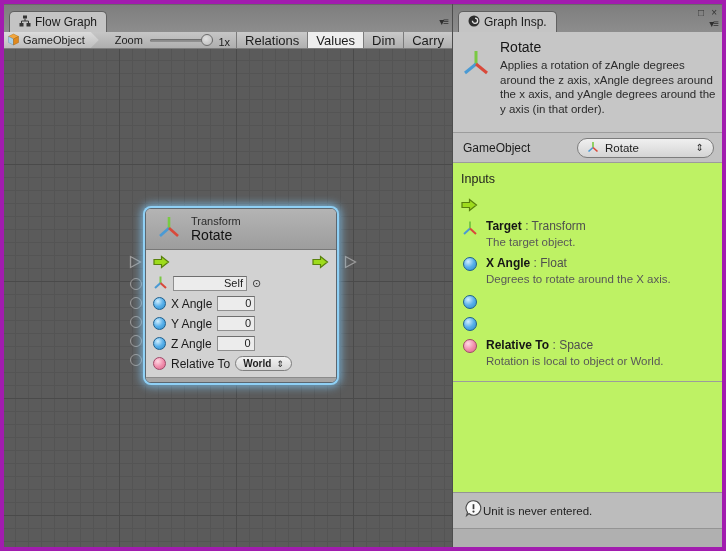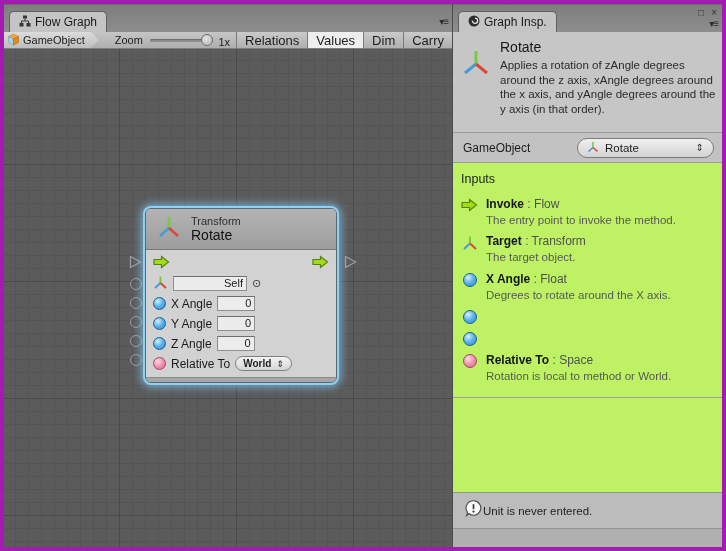--- a/index.html
+++ b/index.html
@@ -271,24 +271,20 @@
 
     <div class="section inputs">
       <div class="section-heading">Inputs</div>
 
       <div class="insp-item">
         <span class="icon-cell">
           <svg width="17" height="14" viewBox="0 0 17 14">
               <path d="M1 4.5 H8.5 V1.5 L15.5 7 L8.5 12.5 V9.5 H1 Z" fill="#9edc1c" stroke="#59810d" stroke-width="1.2"></path>
             </svg>
         </span>
-        <span>
-          <div class="insp-name-line"><span class="insp-name">Invoke</span> <span>:</span> <span>Flow</span></div>
-          <div class="insp-desc">The entry point to invoke the method.</div>
-        </span>
       </div>
 
       <div class="insp-item">
         <span class="icon-cell">
           <svg width="16" height="16" viewBox="0 0 16 16">
               <line x1="8" y1="8.5" x2="8" y2="1.5" stroke="#7ac943" stroke-width="2"></line>
               <line x1="8" y1="8.5" x2="2" y2="14" stroke="#4a9ad4" stroke-width="2"></line>
               <line x1="8" y1="8.5" x2="14" y2="14" stroke="#d9493a" stroke-width="2"></line>
             </svg>
         </span>
@@ -319,21 +315,21 @@
             <span class="port-dot blue" style="width:14px;height:14px;"></span>
           </span>
       </div>
 
       <div class="insp-item">
         <span class="icon-cell">
             <span class="port-dot pink" style="width:14px;height:14px;"></span>
           </span>
         <span>
           <div class="insp-name-line"><span class="insp-name">Relative To</span> <span>:</span> <span>Space</span></div>
-          <div class="insp-desc">Rotation is local to method or World.</div>
+          <div class="insp-desc">Rotation is local to object or World.</div>
         </span>
       </div>
     </div>
 
 
     <div class="spacer"></div>
 
     <div class="warning-box">
       <span>
         <svg width="19" height="19" viewBox="0 0 19 19">

